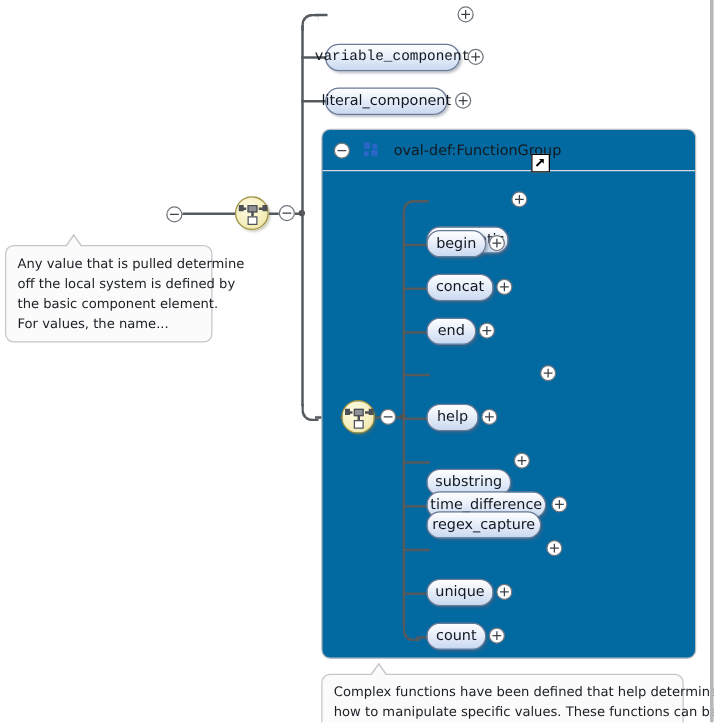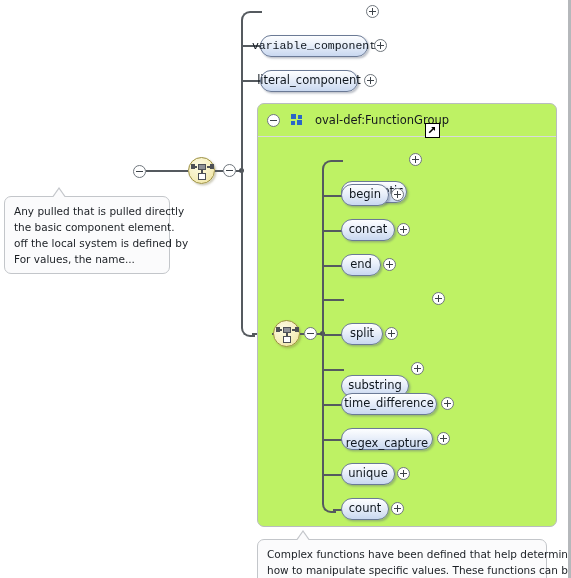--- a/index.html
+++ b/index.html
@@ -180,21 +180,21 @@
   
   .panel {
     position: absolute;
     left: 257px;
     top: 103px;
     width: 300px;
     height: 424px;
     box-sizing: border-box;
     border: 1px solid #b9bcc0;
     border-radius: 7px;
-    background: #bef264;
+    background: #0369a1;
   }
   .panel-header {
     position: absolute;
     left: 0; top: 0; right: 0;
     height: 32px;
     border-bottom: 1px solid #d8dade;
     display: flex;
     align-items: center;
   }
   .panel-header .hdr-toggle {
@@ -280,23 +280,23 @@
 </head>
 <body>
 
 <div id="canvas">
 
   <div class="toggle" style="left:133px; top:165px;"></div>
 
   <div class="callout" id="callout-component">
     <span class="tail"></span>
     <span class="tail-in"></span>
-    <span class="ln">Any pulled that is pulled directly</span>
+    <span class="ln">Any value that is pulled determine</span>
+    <span class="ln">off the local system is defined by</span>
     <span class="ln">the basic component element.</span>
-    <span class="ln">off the local system is defined by</span>
     <span class="ln">For values, the name...</span>
   </div>
 
   <div class="line-h" style="left:146px; top:170px; width:42px;"></div>
 
   <div class="choice" style="left:188px; top:157px;">
     <span class="cdot l"></span>
     <span class="cdot r"></span>
     <span class="carm l"></span>
     <span class="carm r"></span>
@@ -401,35 +401,35 @@
   <div class="toggle plus" style="left:397px; top:223px;"></div>
 
   <div class="node" style="left:341px; top:254px; width:40px;">
     <span>end</span>
   </div>
   <div class="toggle plus" style="left:383px; top:258px;"></div>
 
   <div class="toggle plus" style="left:432px; top:292px;"></div>
 
   <div class="node" style="left:341px; top:323px; width:42px;">
-    <span>split</span>
+    <span>help</span>
   </div>
   <div class="toggle plus" style="left:385px; top:327px;"></div>
 
   <div class="node" style="left:341px; top:358px; width:68px;margin-top:17px;">
     <span>substring</span>
   </div>
   <div class="toggle plus" style="left:411px; top:362px;"></div>
 
   <div class="node" style="left:341px; top:393px; width:96px;">
     <span>time_difference</span>
   </div>
   <div class="toggle plus" style="left:441px; top:397px;"></div>
 
-  <div class="node" style="left:341px; top:428px; width:92px;align-items:flex-end;">
+  <div class="node" style="left:341px; top:409px; width:92px;">
     <span>regex_capture</span>
   </div>
   <div class="toggle plus" style="left:437px; top:432px;"></div>
 
   <div class="node" style="left:341px; top:463px; width:54px;">
     <span>unique</span>
   </div>
   <div class="toggle plus" style="left:397px; top:467px;"></div>
 
   <div class="node" style="left:341px; top:498px; width:48px;">

